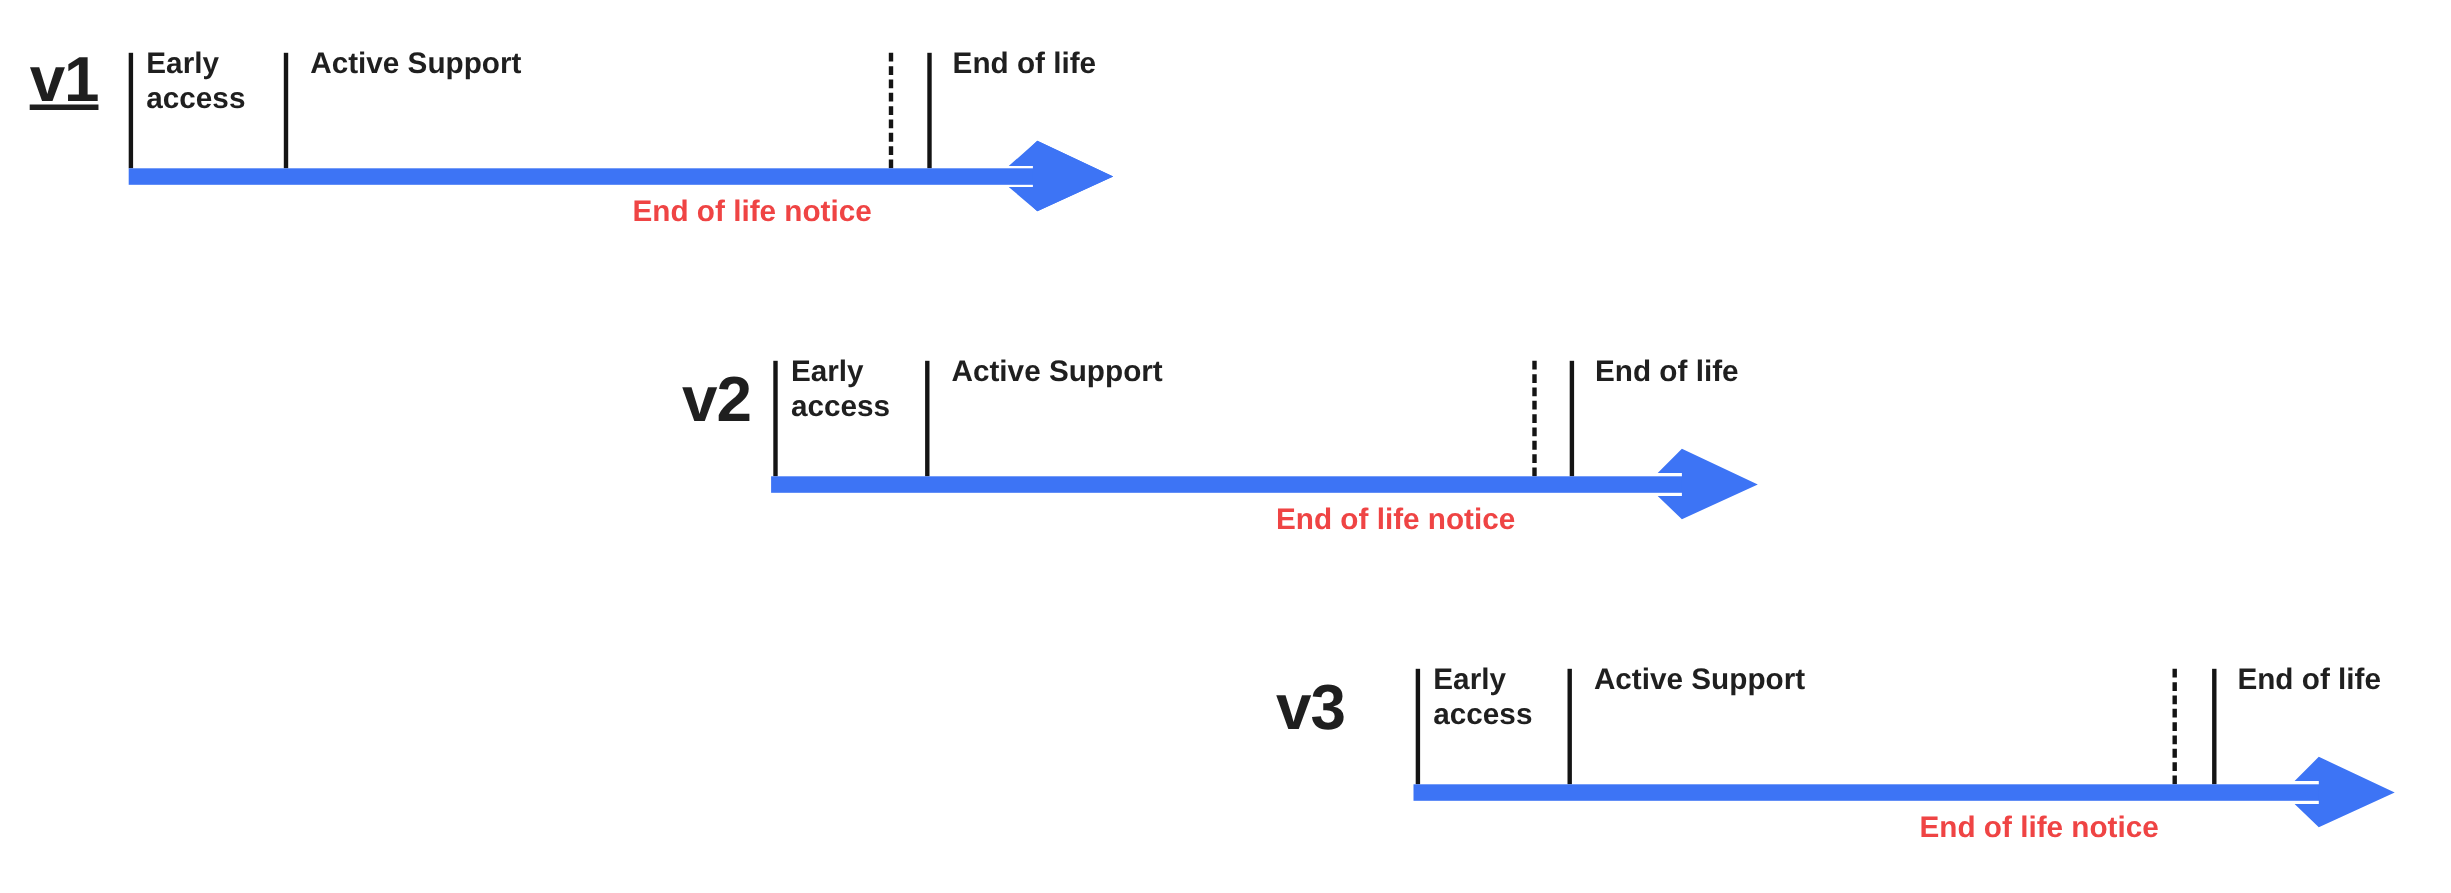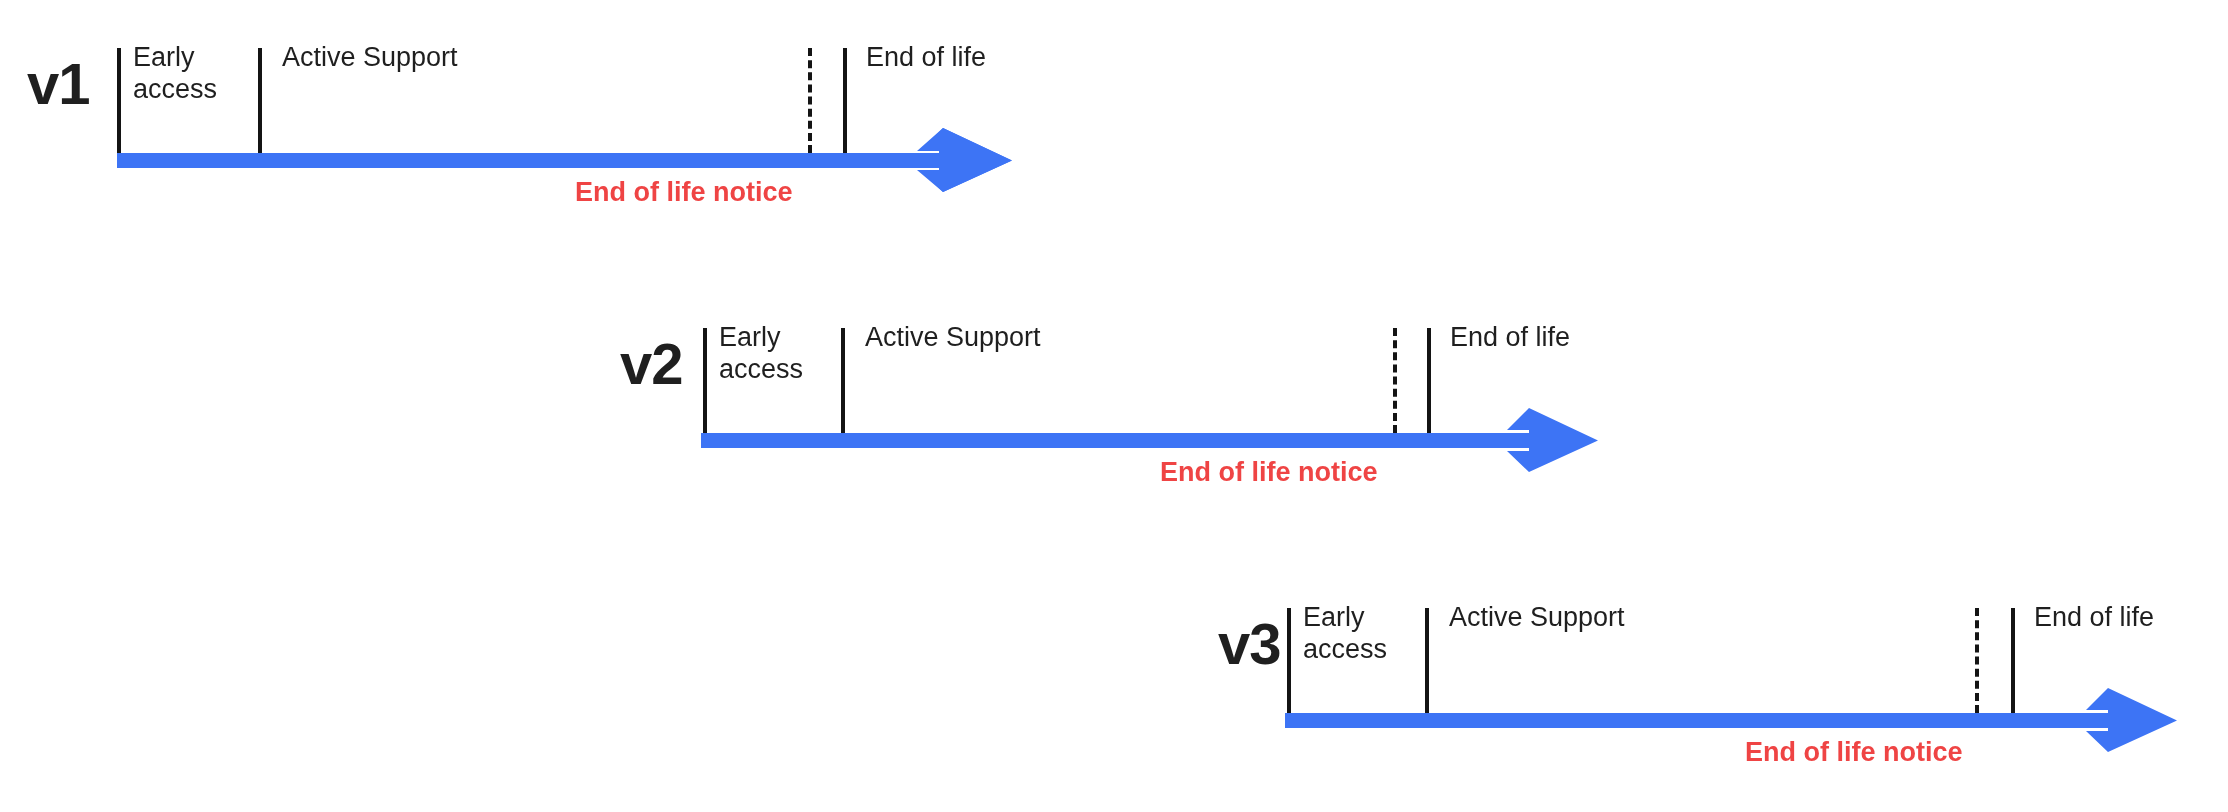--- a/index.html
+++ b/index.html
@@ -39,21 +39,21 @@
   }
   .tick-dashed {
     position: absolute;
     width: 0;
     border-left: 4px dashed #141414;
     background: transparent;
   }
   .phase-label {
     position: absolute;
     font-size: 27px;
-    font-weight: 400;
+    font-weight: 700;
     color: #1f1f1f;
     line-height: 1.18;
     white-space: pre-line;
   }
   .notice-label {
     position: absolute;
     font-size: 27px;
     font-weight: 700;
     color: #ef4444;
     line-height: 1.1;
@@ -65,21 +65,21 @@
     overflow: visible;
   }
 </style>
 </head>
 <body>
 
 <div id="canvas">
 
   <div class="lifecycle-row" style="top:0;">
 
-    <div class="version-label" style="left:27px; top:55px;">v1</div>
+    <div class="version-label" style="left:27px; top:44px;text-decoration:underline;">v1</div>
 
     <div class="tick" style="left:117px; top:48px; height:105px;"></div>
 
     <div class="phase-label" style="left:133px; top:42px; width:120px;">Early
 access</div>
 
     <div class="tick" style="left:258px; top:48px; height:105px;"></div>
 
     <div class="phase-label" style="left:282px; top:42px;">Active Support</div>
 
@@ -120,21 +120,21 @@
     <svg class="timeline-arrow" style="left:701px; top:408px;" width="905" height="64" viewBox="0 0 905 64">
       <rect x="0" y="25" width="840" height="15" fill="#3D74F5"></rect>
       <polygon points="828,0 897,32.5 828,64 806,43 828,43 828,22 806,22" fill="#3D74F5"></polygon>
     </svg>
 
     <div class="notice-label" style="left:1160px; top:458px;">End of life notice</div>
   </div>
 
   <div class="lifecycle-row" style="top:0;">
 
-    <div class="version-label" style="left:1218px; top:615px;text-align:right;">v3</div>
+    <div class="version-label" style="left:1160px; top:615px;text-align:right;">v3</div>
 
     <div class="tick" style="left:1287px; top:608px; height:105px;"></div>
 
     <div class="phase-label" style="left:1303px; top:602px; width:120px;">Early
 access</div>
 
     <div class="tick" style="left:1425px; top:608px; height:105px;"></div>
 
     <div class="phase-label" style="left:1449px; top:602px;">Active Support</div>
 

